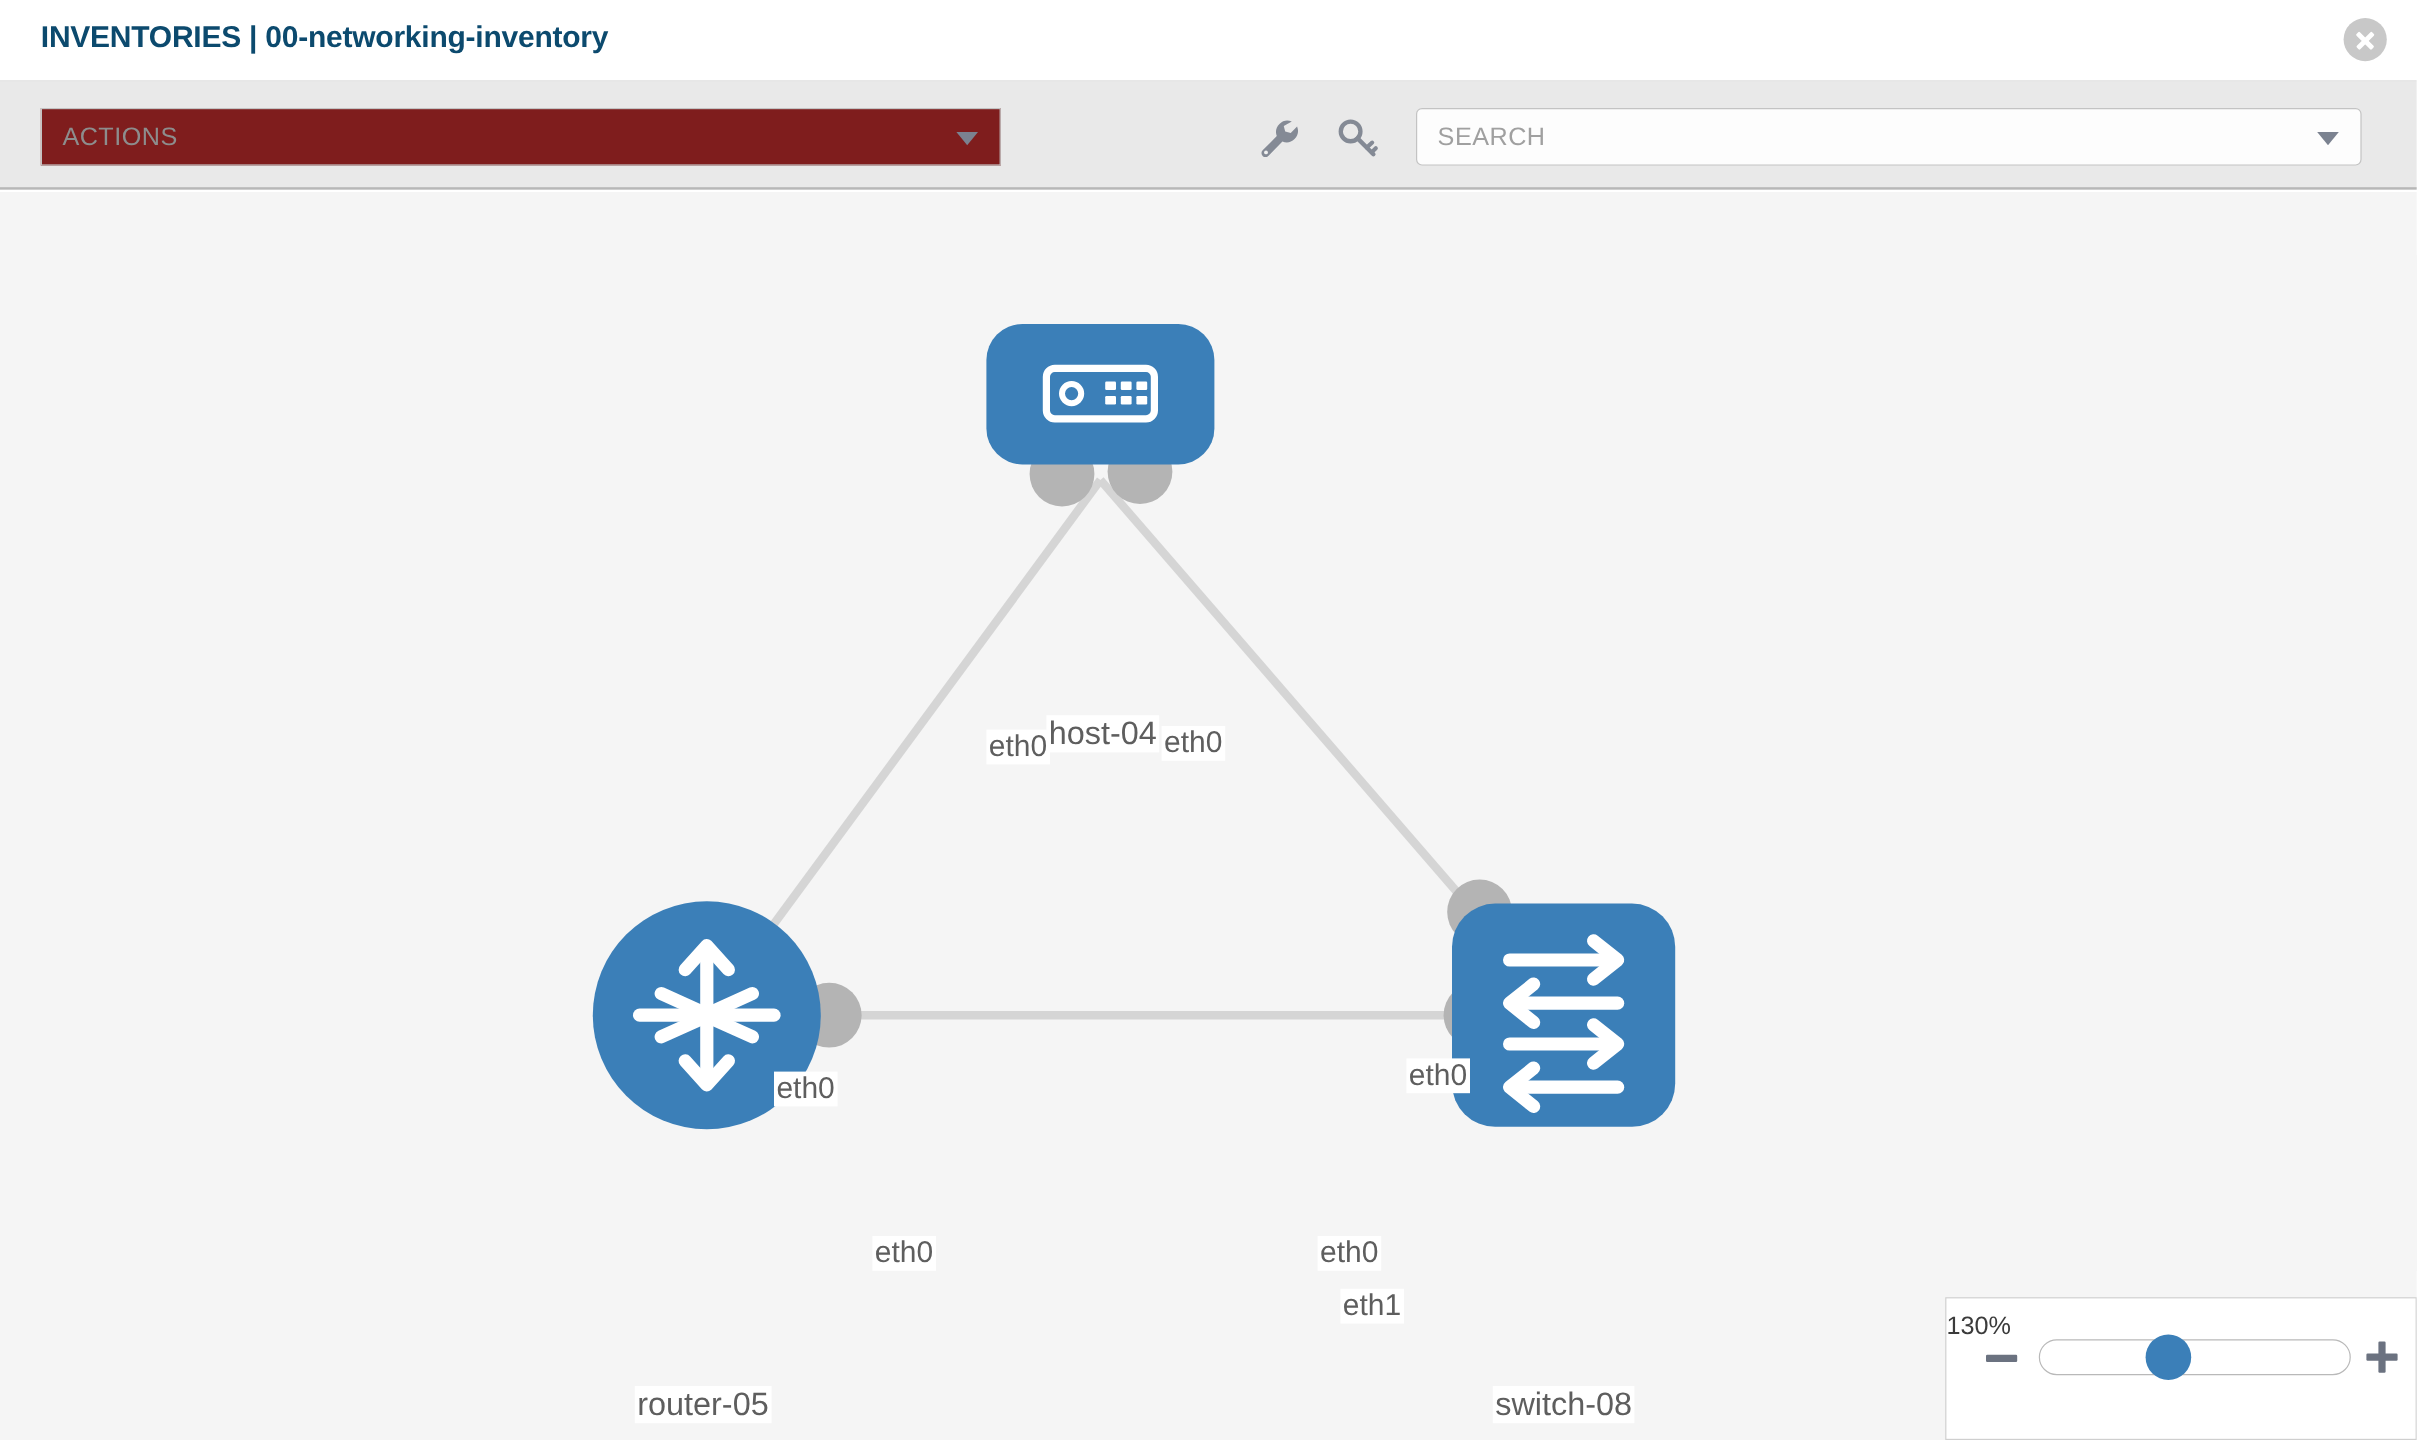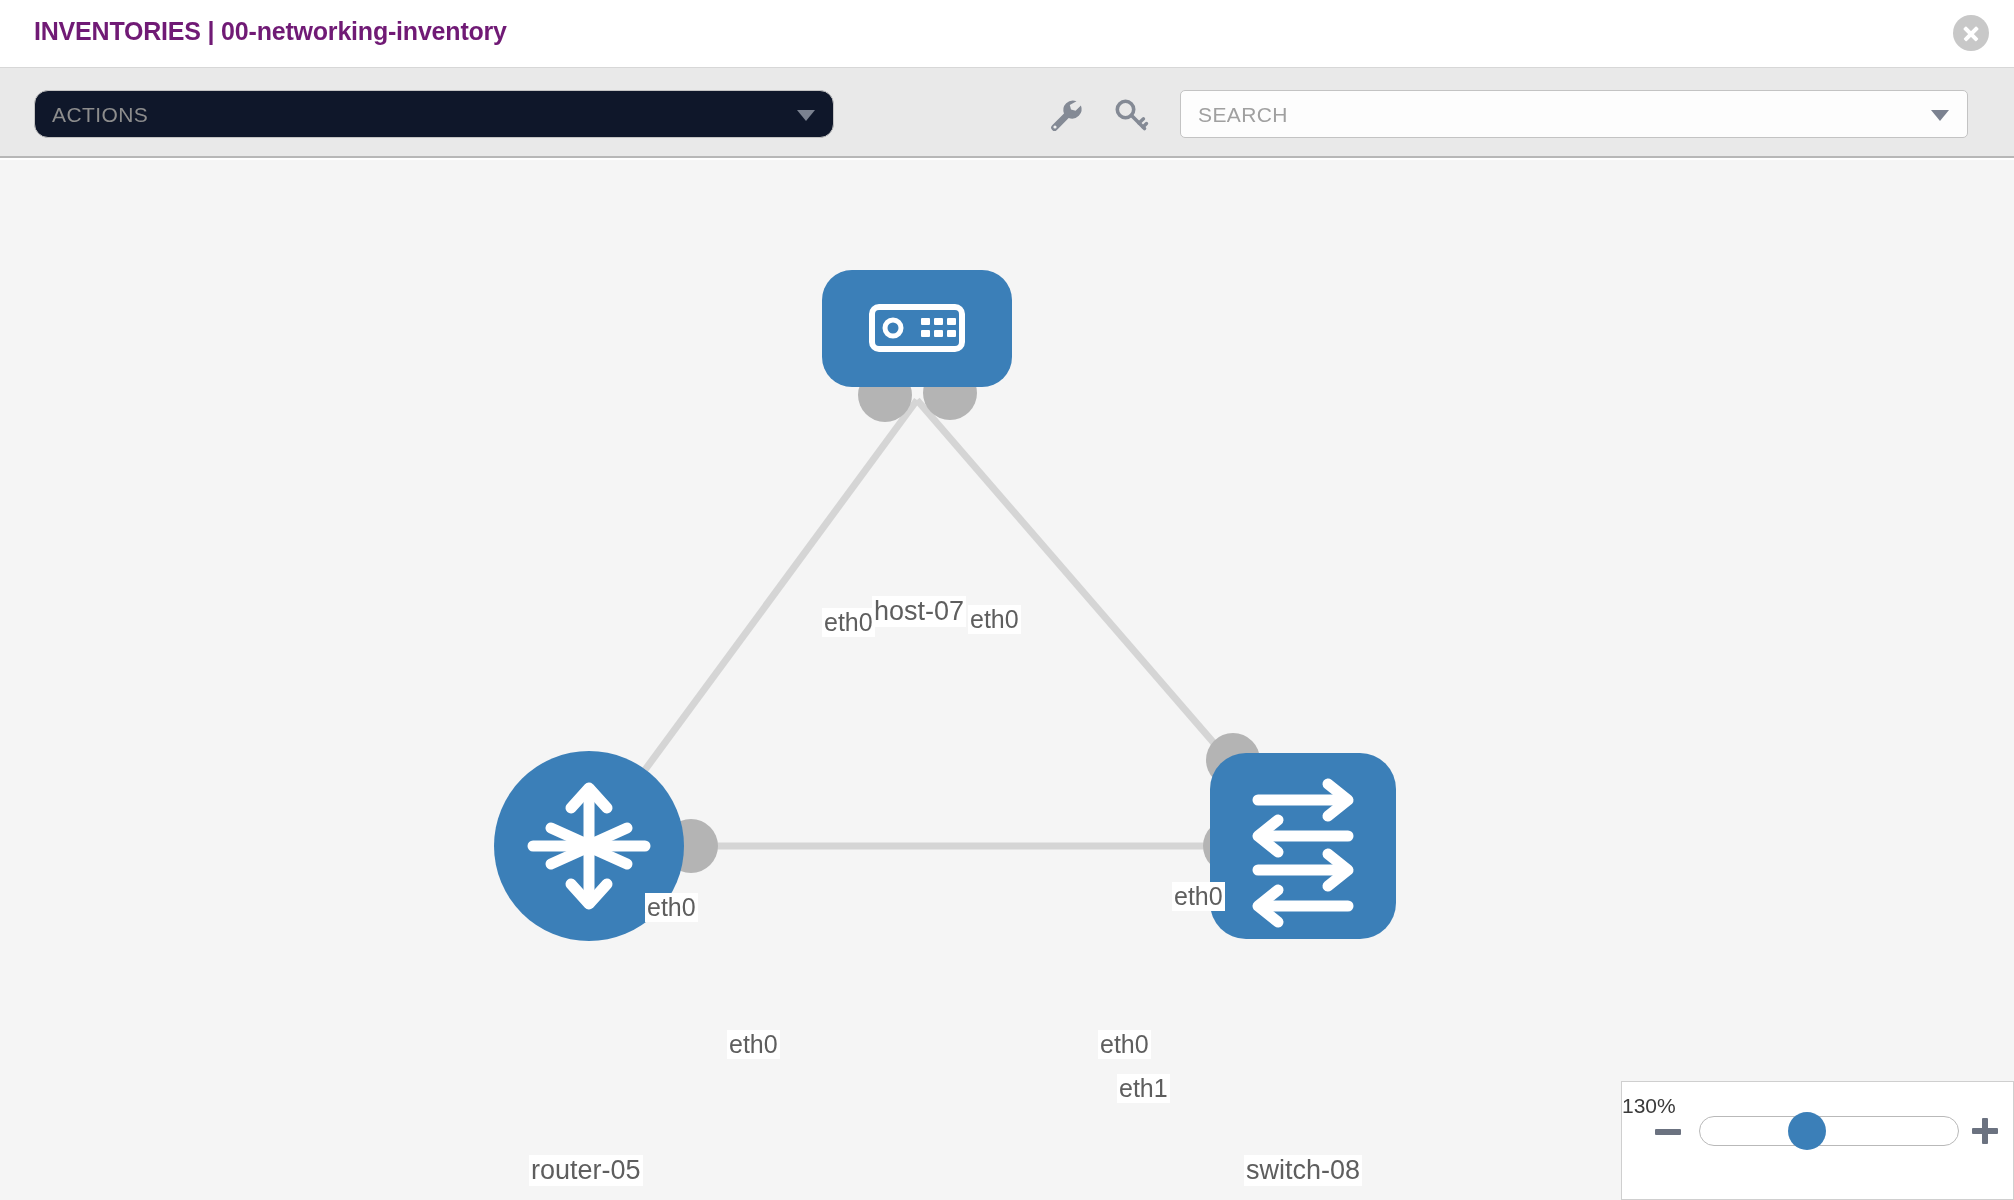--- a/index.html
+++ b/index.html
@@ -23,21 +23,21 @@
     left: 0; top: 0;
     width: 2014px; height: 68px;
     background: #ffffff;
     border-bottom: 1px solid #d7d7d7;
   }
   .header-title {
     position: absolute;
     left: 34px; top: 17px;
     font-size: 25px;
     font-weight: bold;
-    color: #701a75;
+    color: #0c4a6e;
     letter-spacing: -0.2px;
     white-space: nowrap;
     text-align: right;
   }
   .close-btn {
     position: absolute;
     right: 25px; top: 15px;
     width: 36px; height: 36px;
     border-radius: 50%;
     background: #c8c8c8;
@@ -59,23 +59,23 @@
     position: absolute;
     left: 0; top: 68px;
     width: 2014px; height: 90px;
     background: #e9e9e9;
     border-bottom: 2px solid #b7b7b7;
   }
   .actions-select {
     position: absolute;
     left: 34px; top: 22px;
     width: 800px; height: 48px;
-    background: #0f172a;
+    background: #7f1d1d;
     border: 1px solid #c3c3c3;
-    border-radius: 14px;
+    border-radius: 0;
     cursor: pointer;
   }
   .actions-label {
     position: absolute;
     left: 17px; top: 12px;
     font-size: 21px;
     color: #8d8d8d;
     letter-spacing: 0.4px;
   }
   .caret {
@@ -297,21 +297,21 @@
           <path d="M1348 676 L1261 676"></path>
           <path d="M1278 660 L1258 676 L1278 692"></path>
           <path d="M1258 710 L1345 710"></path>
           <path d="M1328 694 L1348 710 L1328 726"></path>
           <path d="M1348 746 L1261 746"></path>
           <path d="M1278 730 L1258 746 L1278 762"></path>
         </g>
       </g>
     </svg>
 
-    <div class="node-label" style="left:872px; top:436px;">host-07</div>
+    <div class="node-label" style="left:872px; top:436px;">host-04</div>
     <div class="node-label" style="left:529px; top:995px;">router-05</div>
     <div class="node-label" style="left:1244px; top:995px;">switch-08</div>
 
     <div class="iface-label" style="left:822px; top:448px;">eth0</div>
     <div class="iface-label" style="left:968px; top:445px;">eth0</div>
     <div class="iface-label" style="left:645px; top:733px;">eth0</div>
     <div class="iface-label" style="left:1172px; top:722px;">eth0</div>
     <div class="iface-label" style="left:727px; top:870px;">eth0</div>
     <div class="iface-label" style="left:1098px; top:870px;">eth0</div>
     <div class="iface-label" style="left:1117px; top:914px;">eth1</div>

